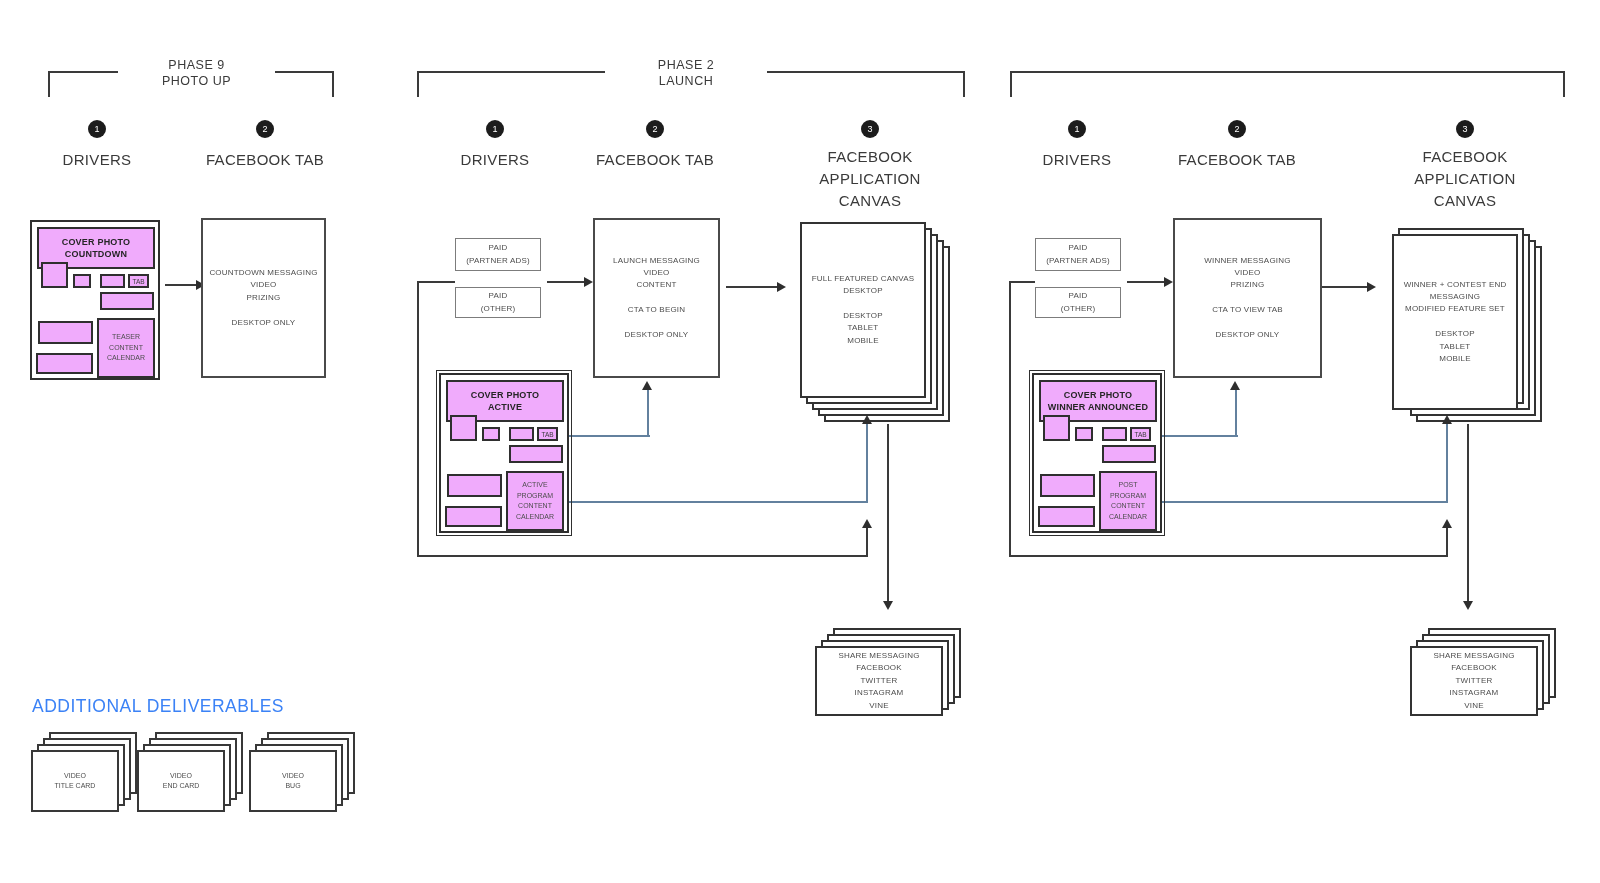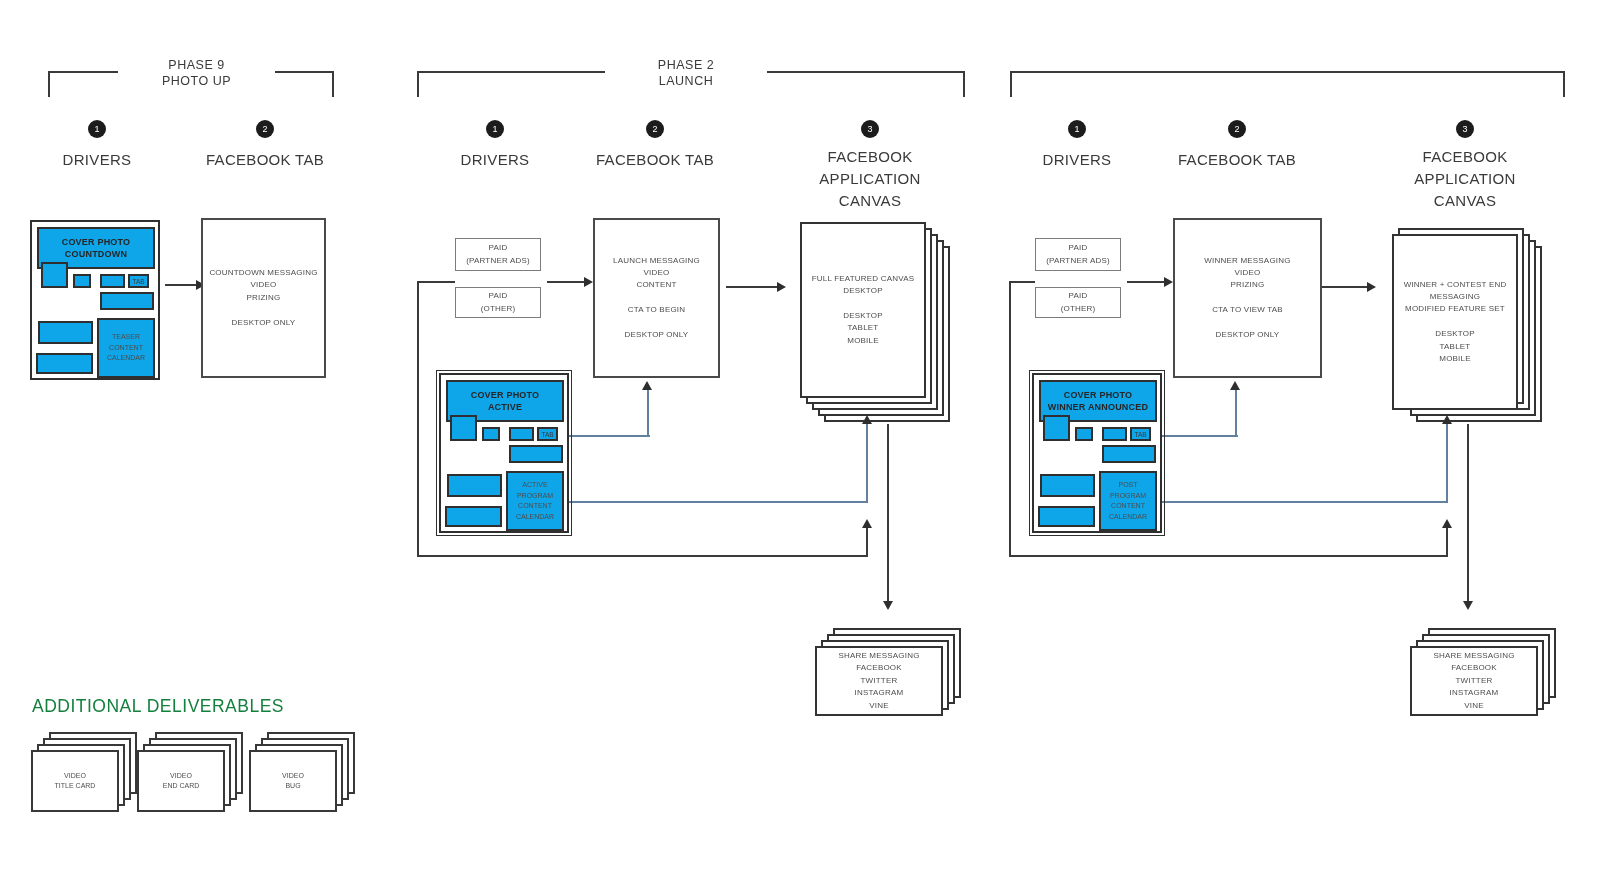--- a/index.html
+++ b/index.html
@@ -20,29 +20,29 @@
   .btext{font-size:8px;line-height:1.55;color:#4d4d4d;letter-spacing:.2px;}
   .phase-label{position:absolute;background:#fff;text-align:center;font-size:12.5px;line-height:1.3;
                color:#3a3a3a;letter-spacing:.5px;z-index:3;padding:0 6px;}
   .stepnum{position:absolute;width:18px;height:18px;border-radius:50%;background:#1c1c1c;color:#fff;
            font-size:9px;display:flex;align-items:center;justify-content:center;z-index:2;}
   .steplabel{position:absolute;width:120px;text-align:center;font-size:15px;color:#3a3a3a;
              letter-spacing:.3px;line-height:1.45;z-index:2;}
   .fbpage{position:absolute;width:130px;height:160px;background:#fff;border:2px solid #2f2f2f;
           box-sizing:border-box;z-index:2;}
   .fbpage.double{outline:1.5px solid #2f2f2f;outline-offset:2px;}
-  .pb{position:absolute;background:#0ea5e9;border:2px solid #2f2f2f;box-sizing:border-box;}
+  .pb{position:absolute;background:#f0abfc;border:2px solid #2f2f2f;box-sizing:border-box;}
   .covertitle{font-size:9px;font-weight:700;line-height:1.35;color:#262626;letter-spacing:.2px;}
   .minitext{font-size:7px;line-height:1.5;color:#4d4d4d;}
   .tabchip{font-size:6.5px;color:#3a3a3a;}
   .stack{position:absolute;z-index:2;}
   .page{position:absolute;width:126px;height:176px;background:#fff;border:2px solid #333;box-sizing:border-box;}
   .card{position:absolute;width:128px;height:70px;background:#fff;border:2px solid #333;box-sizing:border-box;margin-top:6px;}
   .dcard{position:absolute;width:88px;height:62px;background:#fff;border:2px solid #383838;box-sizing:border-box;}
-  .heading{position:absolute;font-size:17.5px;color:#15803d;letter-spacing:.5px;z-index:2;}
+  .heading{position:absolute;font-size:17.5px;color:#3b82f6;letter-spacing:.5px;z-index:2;}
 </style>
 </head>
 <body>
 
 <div class="canvas">
 
   <div class="hline" style="left:48px;top:71px;width:286px"></div>
   <div class="vline" style="left:48px;top:71px;height:26px"></div>
   <div class="vline" style="left:332px;top:71px;height:26px"></div>
   <div class="phase-label" style="left:118px;top:57px;width:145px">

